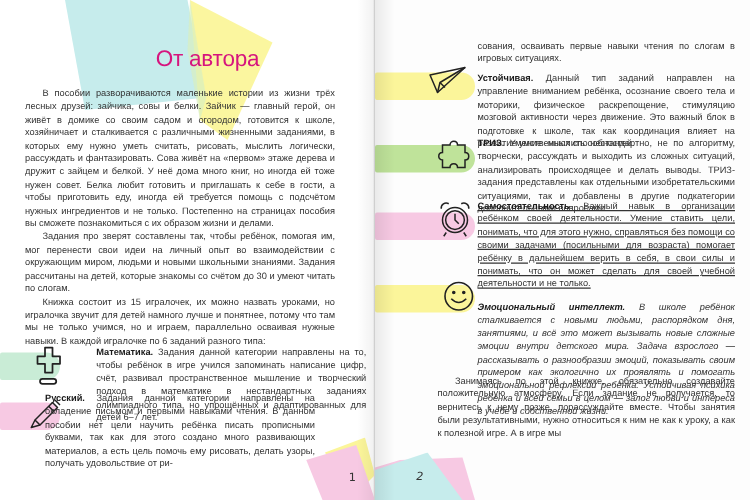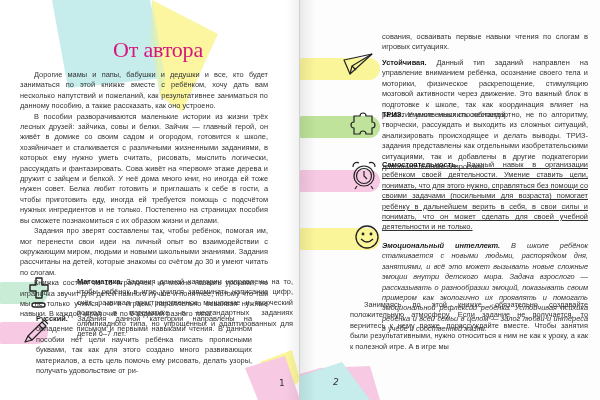--- a/index.html
+++ b/index.html
@@ -17,22 +17,22 @@
     background: linear-gradient(to right, rgba(0,0,0,0), rgba(0,0,0,0.06));
   }
   .gutter-line { position: absolute; left: 299px; top: 0; width: 1px; height: 400px; background: #cfcfcf; z-index: 5; }
   .gutter-shadow-r {
     position: absolute; left: 0; top: 0; width: 16px; height: 400px;
     background: linear-gradient(to right, rgba(0,0,0,0.08), rgba(0,0,0,0));
     z-index: 3;
   }
   .shape { position: absolute; }
   .title {
-    position: absolute; left: 8px; width: 300px; top: 37px; text-align: center;
-    font-family: Liberation Serif, serif; font-size: 22px; color: #d6157e; letter-spacing: -0.2px;
+    position: absolute; left: 16px; width: 300px; top: 37px; text-align: center;
+    font-family: Liberation Sans, sans-serif; font-size: 18px; color: #d6157e; letter-spacing: -0.2px;
     z-index: 2;
   }
   .text {
     position: absolute; font-size: 7.4px; line-height: 10.4px; text-align: justify;
     color: #333; z-index: 2;
   }
   .text p { margin: 0; text-indent: 14px; }
   .text p.noindent { text-indent: 0; }
   .cat { position: absolute; font-size: 7.4px; line-height: 10.4px; text-align: justify; color: #333; z-index: 2; }
   .cat b { color: #1a1a1a; }
@@ -46,21 +46,20 @@
 <div class="page page-left">
 
   <svg class="shape" style="left:0;top:0" width="300" height="130">
     <polygon points="52,0 150,0 165,78 68,88" fill="#c6ecec"></polygon>
     <polygon points="152,0 218,34 182,112 160,96" fill="#fbf59a" opacity="0.95"></polygon>
     <polygon points="152,0 165,78 160,96 150,40" fill="#d9f0c0" opacity="0.7"></polygon>
   </svg>
   <div class="title">От автора</div>
 
   <div class="text" style="left:20px; top:70px; width:248px;">
-    <p>Дорогие мамы и папы, бабушки и дедушки и все, кто будет заниматься по этой книжке вместе с ребёнком, хочу дать вам несколько напутствий и пожеланий, как результативнее заниматься по данному пособию, а также рассказать, как оно устроено.</p>
     <p>В пособии разворачиваются маленькие истории из жизни трёх лесных друзей: зайчика, совы и белки. Зайчик — главный герой, он живёт в домике со своим садом и огородом, готовится к школе, хозяйничает и сталкивается с различными жизненными заданиями, в которых ему нужно уметь считать, рисовать, мыслить логически, рассуждать и фантазировать. Сова живёт на «первом» этаже дерева и дружит с зайцем и белкой. У неё дома много книг, но иногда ей тоже нужен совет. Белка любит готовить и приглашать к себе в гости, а чтобы приготовить еду, иногда ей требуется помощь с подсчётом нужных ингредиентов и не только. Постепенно на страницах пособия вы сможете познакомиться с их образом жизни и делами.</p>
     <p>Задания про зверят составлены так, чтобы ребёнок, помогая им, мог перенести свои идеи на личный опыт во взаимодействии с окружающим миром, людьми и новыми школьными знаниями. Задания рассчитаны на детей, которые знакомы со счётом до 30 и умеют читать по слогам.</p>
     <p>Книжка состоит из 15 игралочек, их можно назвать уроками, но игралочка звучит для детей намного лучше и понятнее, потому что там мы не только учимся, но и играем, параллельно осваивая нужные навыки. В каждой игралочке по 6 заданий разного типа:</p>
   </div>
 
   <div class="brush" style="left:0; top:282px; width:48px; background:#c9ecd6;"></div>
   <svg class="icon" style="left:28px; top:276px" width="22" height="36" viewBox="0 0 22 36">
     <path d="M8 2 h6 v7 h6 v6 h-6 v7 h-6 v-7 h-6 v-6 h6 z" fill="none" stroke="#222" stroke-width="1.4" stroke-linejoin="round"></path>
     <rect x="4" y="27" width="13" height="4" rx="2" fill="none" stroke="#222" stroke-width="1.4"></rect>
   </svg>

